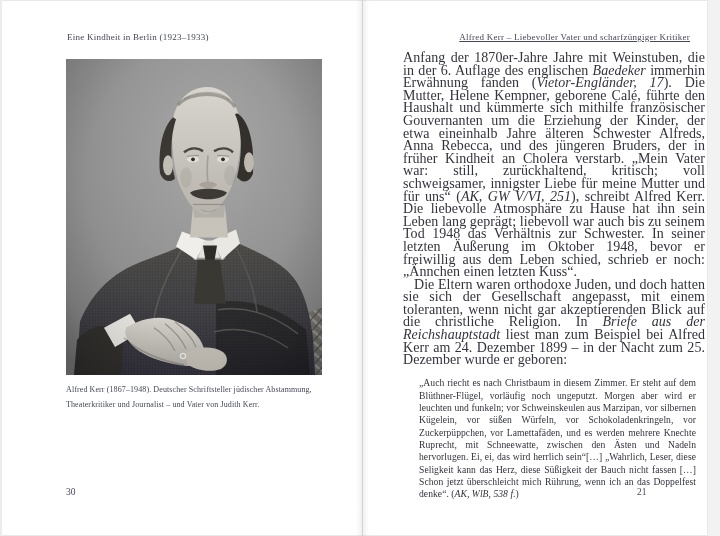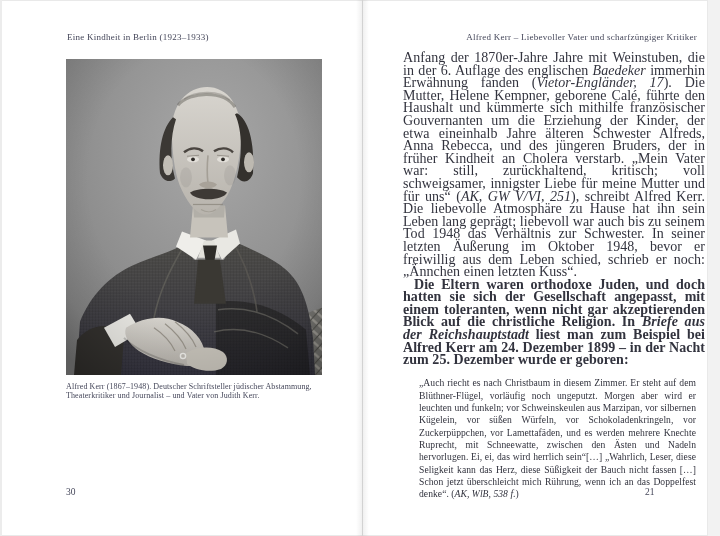--- a/index.html
+++ b/index.html
@@ -23,43 +23,43 @@
   .spine-line{position:absolute;left:362px;top:0;width:1px;height:536px;background:var(--gutter);}
   .page{position:absolute;top:0;height:536px;background:transparent;}
   .page-left{left:0;width:356px;}
   .page-right{left:363px;width:357px;}
 
   .running-header{
     position:absolute;top:32px;font-size:9px;letter-spacing:.25px;
     color:var(--ink-muted);white-space:nowrap;
   }
   .running-header.lft{left:67px;}
-  .running-header.rgt{right:23px;}
+  .running-header.rgt{right:30px;text-decoration:underline;}
 
   .photo-wrap{position:absolute;left:66px;top:59px;width:256px;height:316px;}
   .photo-wrap svg{display:block;width:256px;height:316px;}
 
   .caption{
     position:absolute;left:66px;top:382px;width:268px;
-    font-size:8px;line-height:9px;color:var(--ink-muted);letter-spacing:.1px;
+    font-size:8px;line-height:15px;color:var(--ink-muted);letter-spacing:.1px;
     text-align:left;
   }
   .page-number{position:absolute;top:487px;font-size:9.5px;color:var(--ink-muted);}
   .page-number.lft{left:66px;}
-  .page-number.rgt{left:282px;}
+  .page-number.rgt{left:274px;}
 
   .body-text{
     position:absolute;left:40px;top:52px;width:302px;
     color:var(--ink);
   }
   .para{
     font-size:14px;line-height:12.6px;text-align:justify;
     letter-spacing:.05px;
   }
-  .para.indented{text-indent:11px;font-weight:bold;}
+  .para.indented{text-indent:11px;}
   .it{font-style:italic;}
   blockquote.quote{
     margin:10.5px 9px 10.5px 16px;
     font-size:9.6px;line-height:12.35px;text-align:justify;
     letter-spacing:.05px;color:var(--ink);font-family:Liberation Serif, serif;
   }
 </style>
 </head>
 <body>
 

